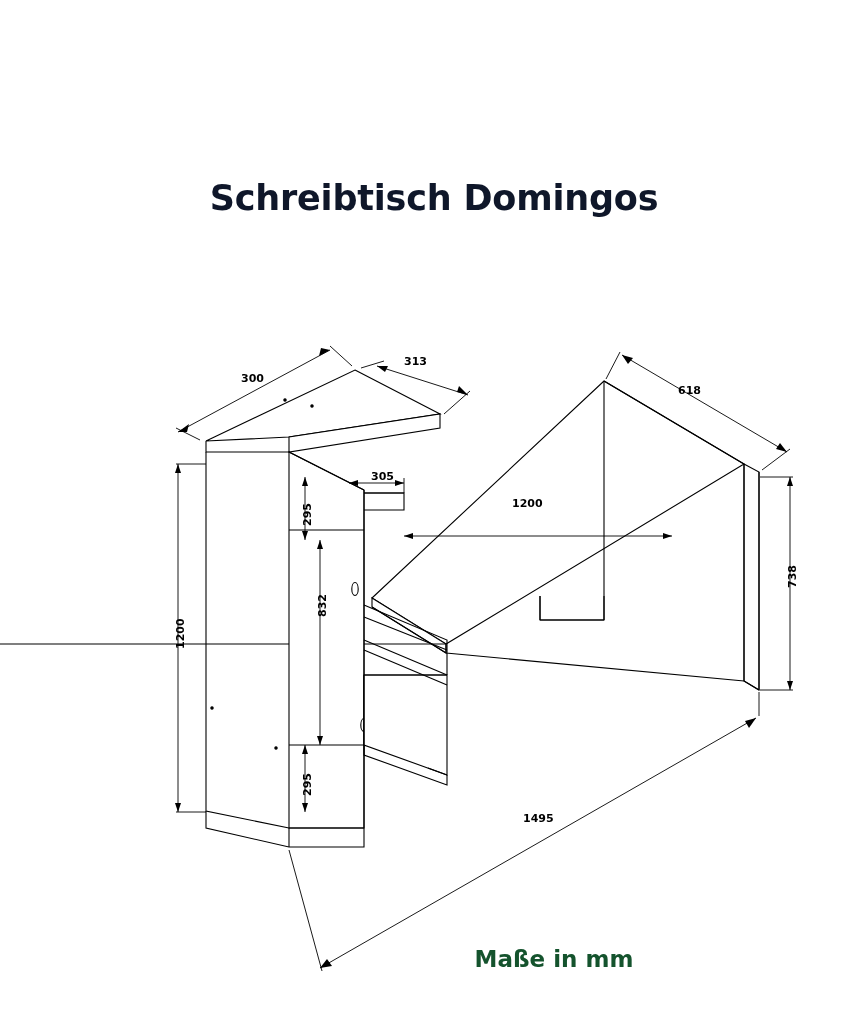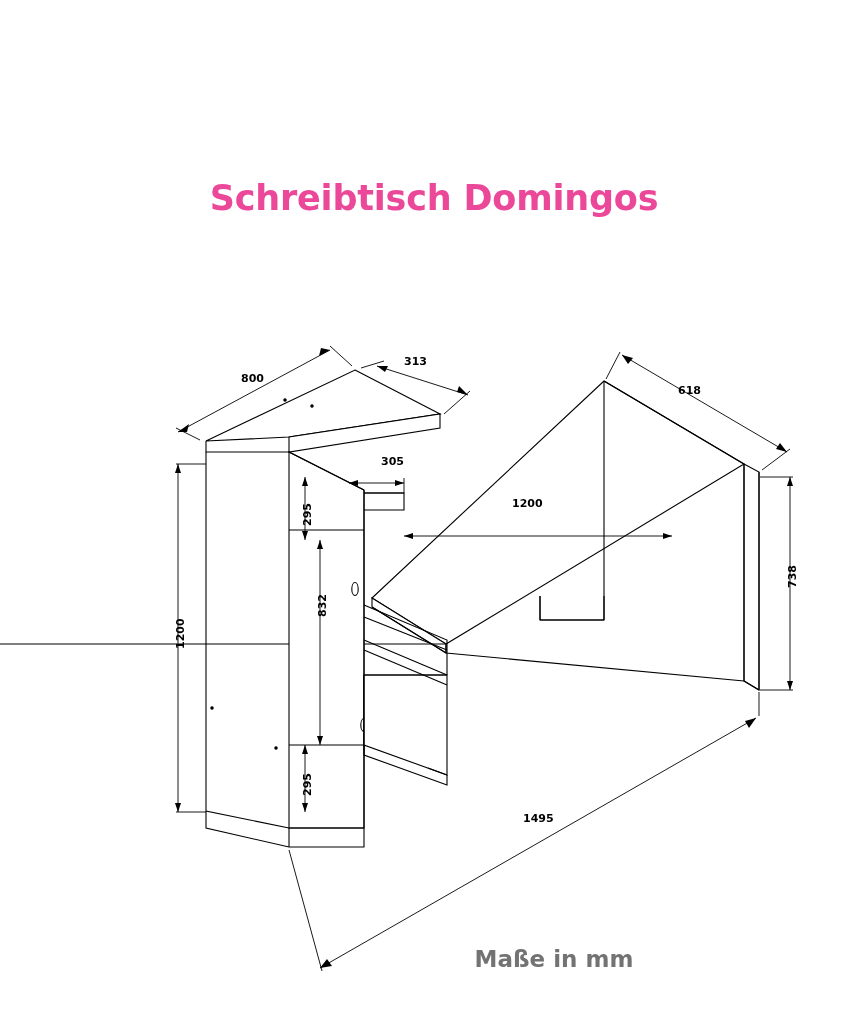--- a/index.html
+++ b/index.html
@@ -22,31 +22,31 @@
   }
   #title {
     position: absolute;
     left: 0;
     top: 178px;
     width: 868px;
     text-align: center;
     font-size: 35px;
     font-weight: bold;
     letter-spacing: -0.2px;
-    color: #ec4899;
+    color: #0f172a;
   }
   #footer-note {
     position: absolute;
     left: 0;
     top: 946px;
     width: 868px;
     text-align: center;
     font-size: 23px;
     font-weight: bold;
-    color: #737373;
+    color: #14532d;
     padding-left: 240px;
     box-sizing: border-box;
   }
   #drawing {
     position: absolute;
     left: 0;
     top: 0;
     width: 868px;
     height: 1024px;
   }
@@ -184,24 +184,24 @@
 
         <line x1="320" y1="968" x2="756" y2="718"></line>
         <polygon points="320,968 332,966 327,959" fill="#000" stroke="none"></polygon>
         <polygon points="756,718 745,721 749,728" fill="#000" stroke="none"></polygon>
         <line x1="289" y1="850" x2="322" y2="971"></line>
         <line x1="759" y1="692" x2="759" y2="716"></line>
       </g>
     </g>
   </svg>
 
-  <div class="dim-label" style="left:241px; top:372px;">800</div>
+  <div class="dim-label" style="left:241px; top:372px;">300</div>
   <div class="dim-label" style="left:404px; top:355px;">313</div>
   <div class="dim-label" style="left:678px; top:384px;">618</div>
-  <div class="dim-label" style="left:371px; top:455px;margin-left:10px;">305</div>
+  <div class="dim-label" style="left:371px; top:470px;">305</div>
   <div class="dim-label" style="left:512px; top:497px;">1200</div>
   <div class="dim-label rot90" style="left:301px; top:526px;">295</div>
   <div class="dim-label rot90" style="left:316px; top:617px;">832</div>
   <div class="dim-label rot90" style="left:301px; top:796px;">295</div>
   <div class="dim-label rot90" style="left:174px; top:649px;">1200</div>
   <div class="dim-label rot90" style="left:786px; top:588px;">738</div>
   <div class="dim-label" style="left:523px; top:812px;">1495</div>
 
   <div id="footer-note">Maße in mm</div>
 </div>

